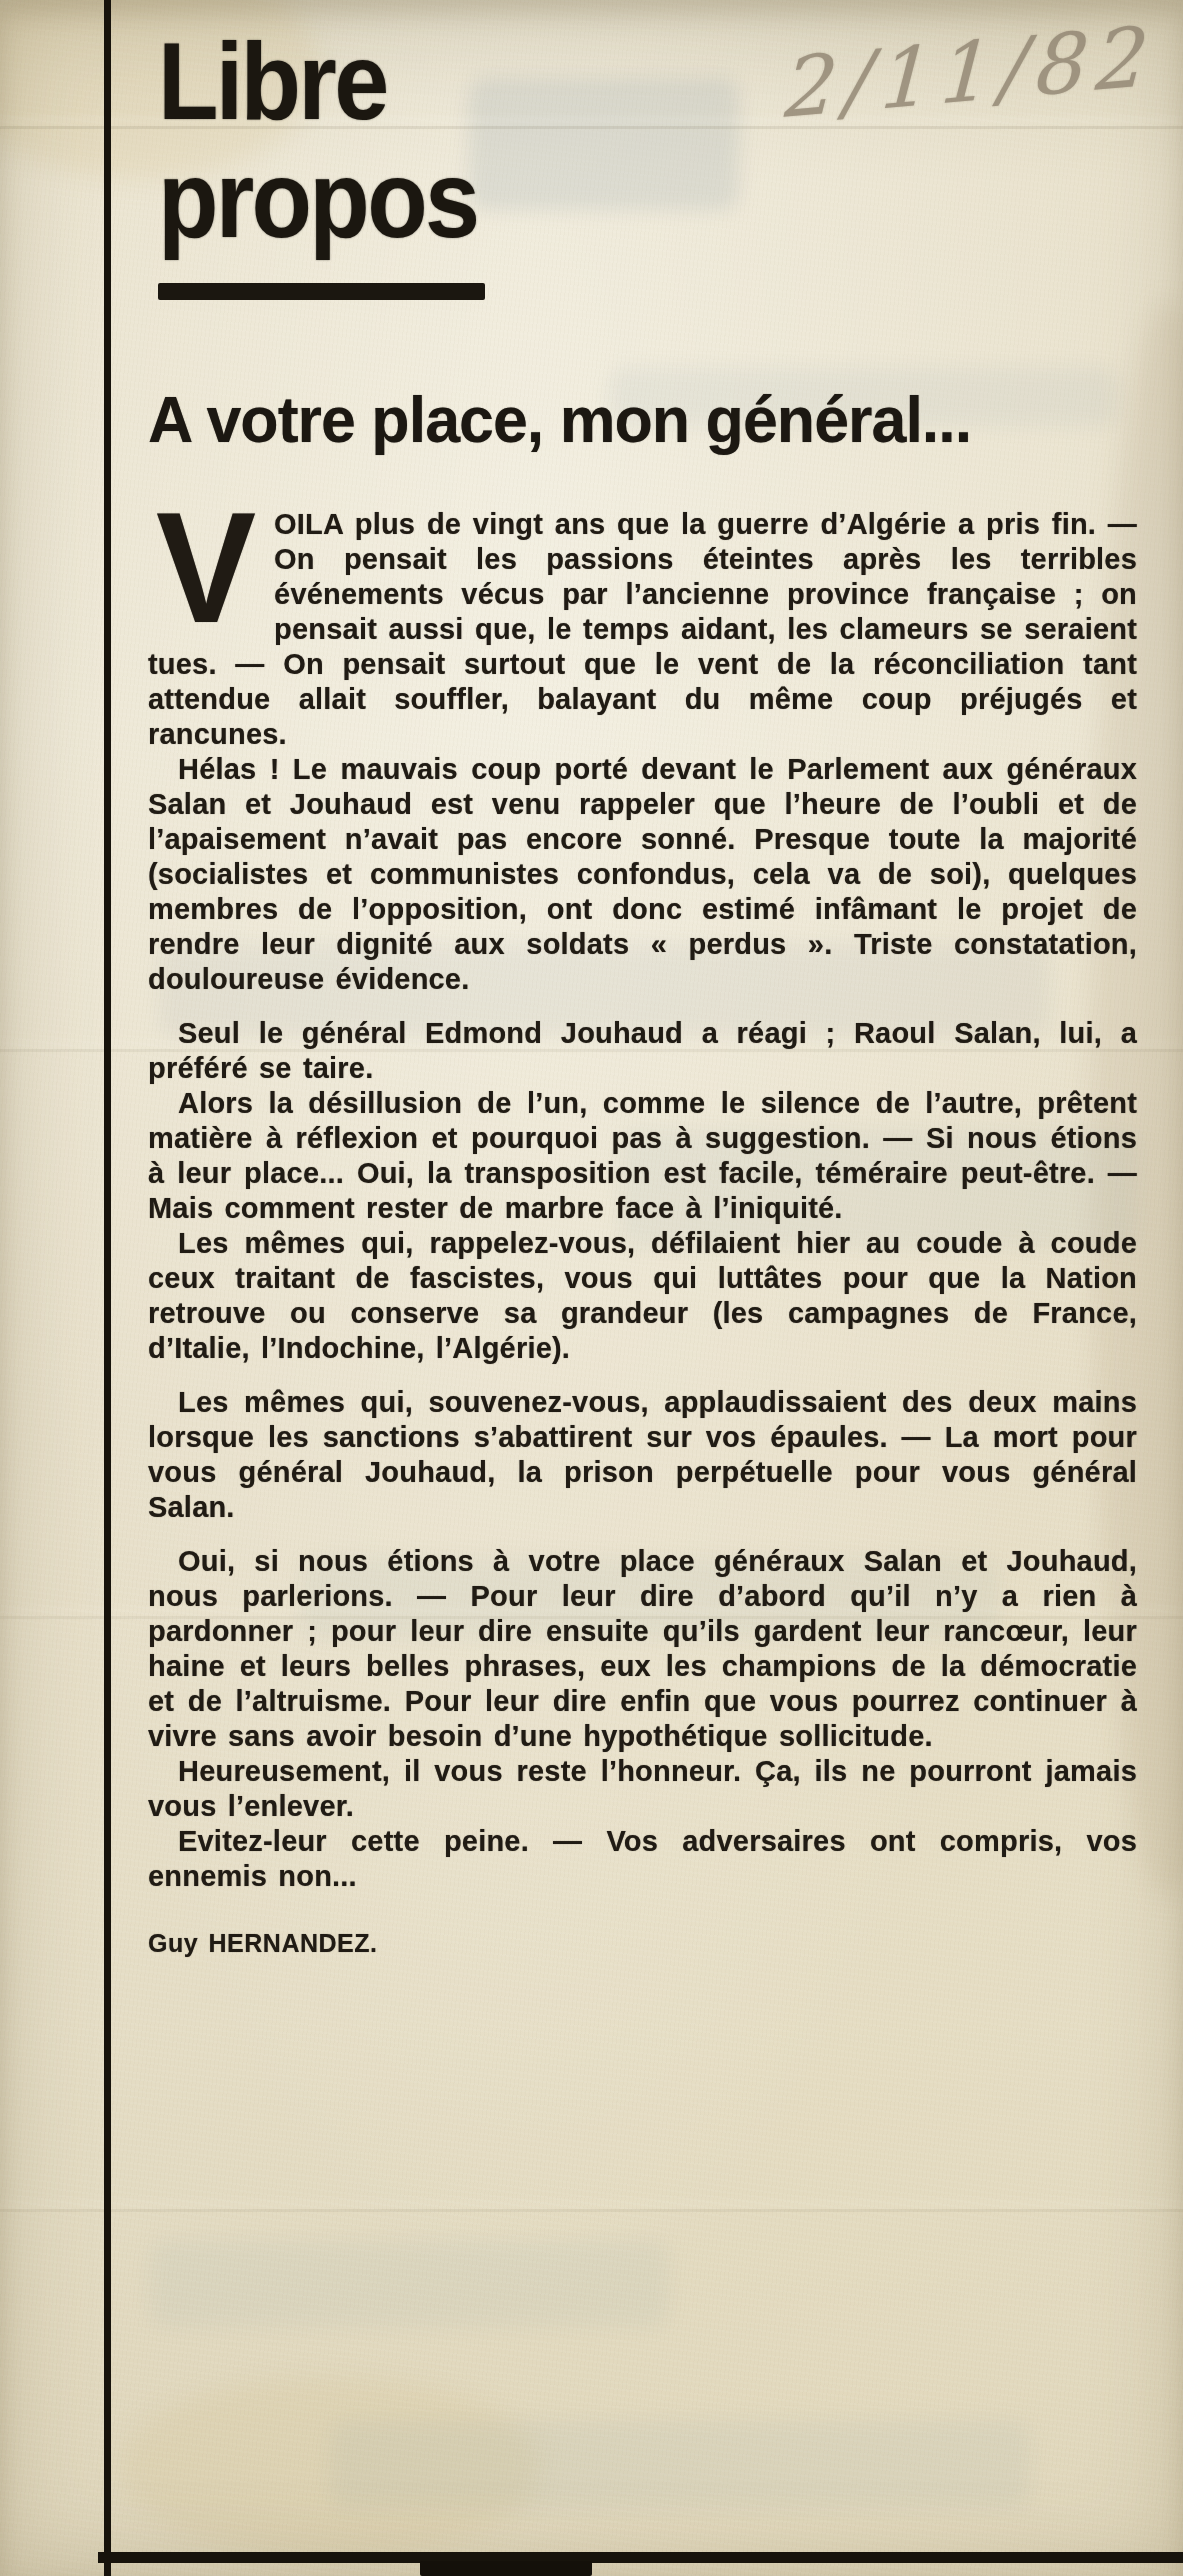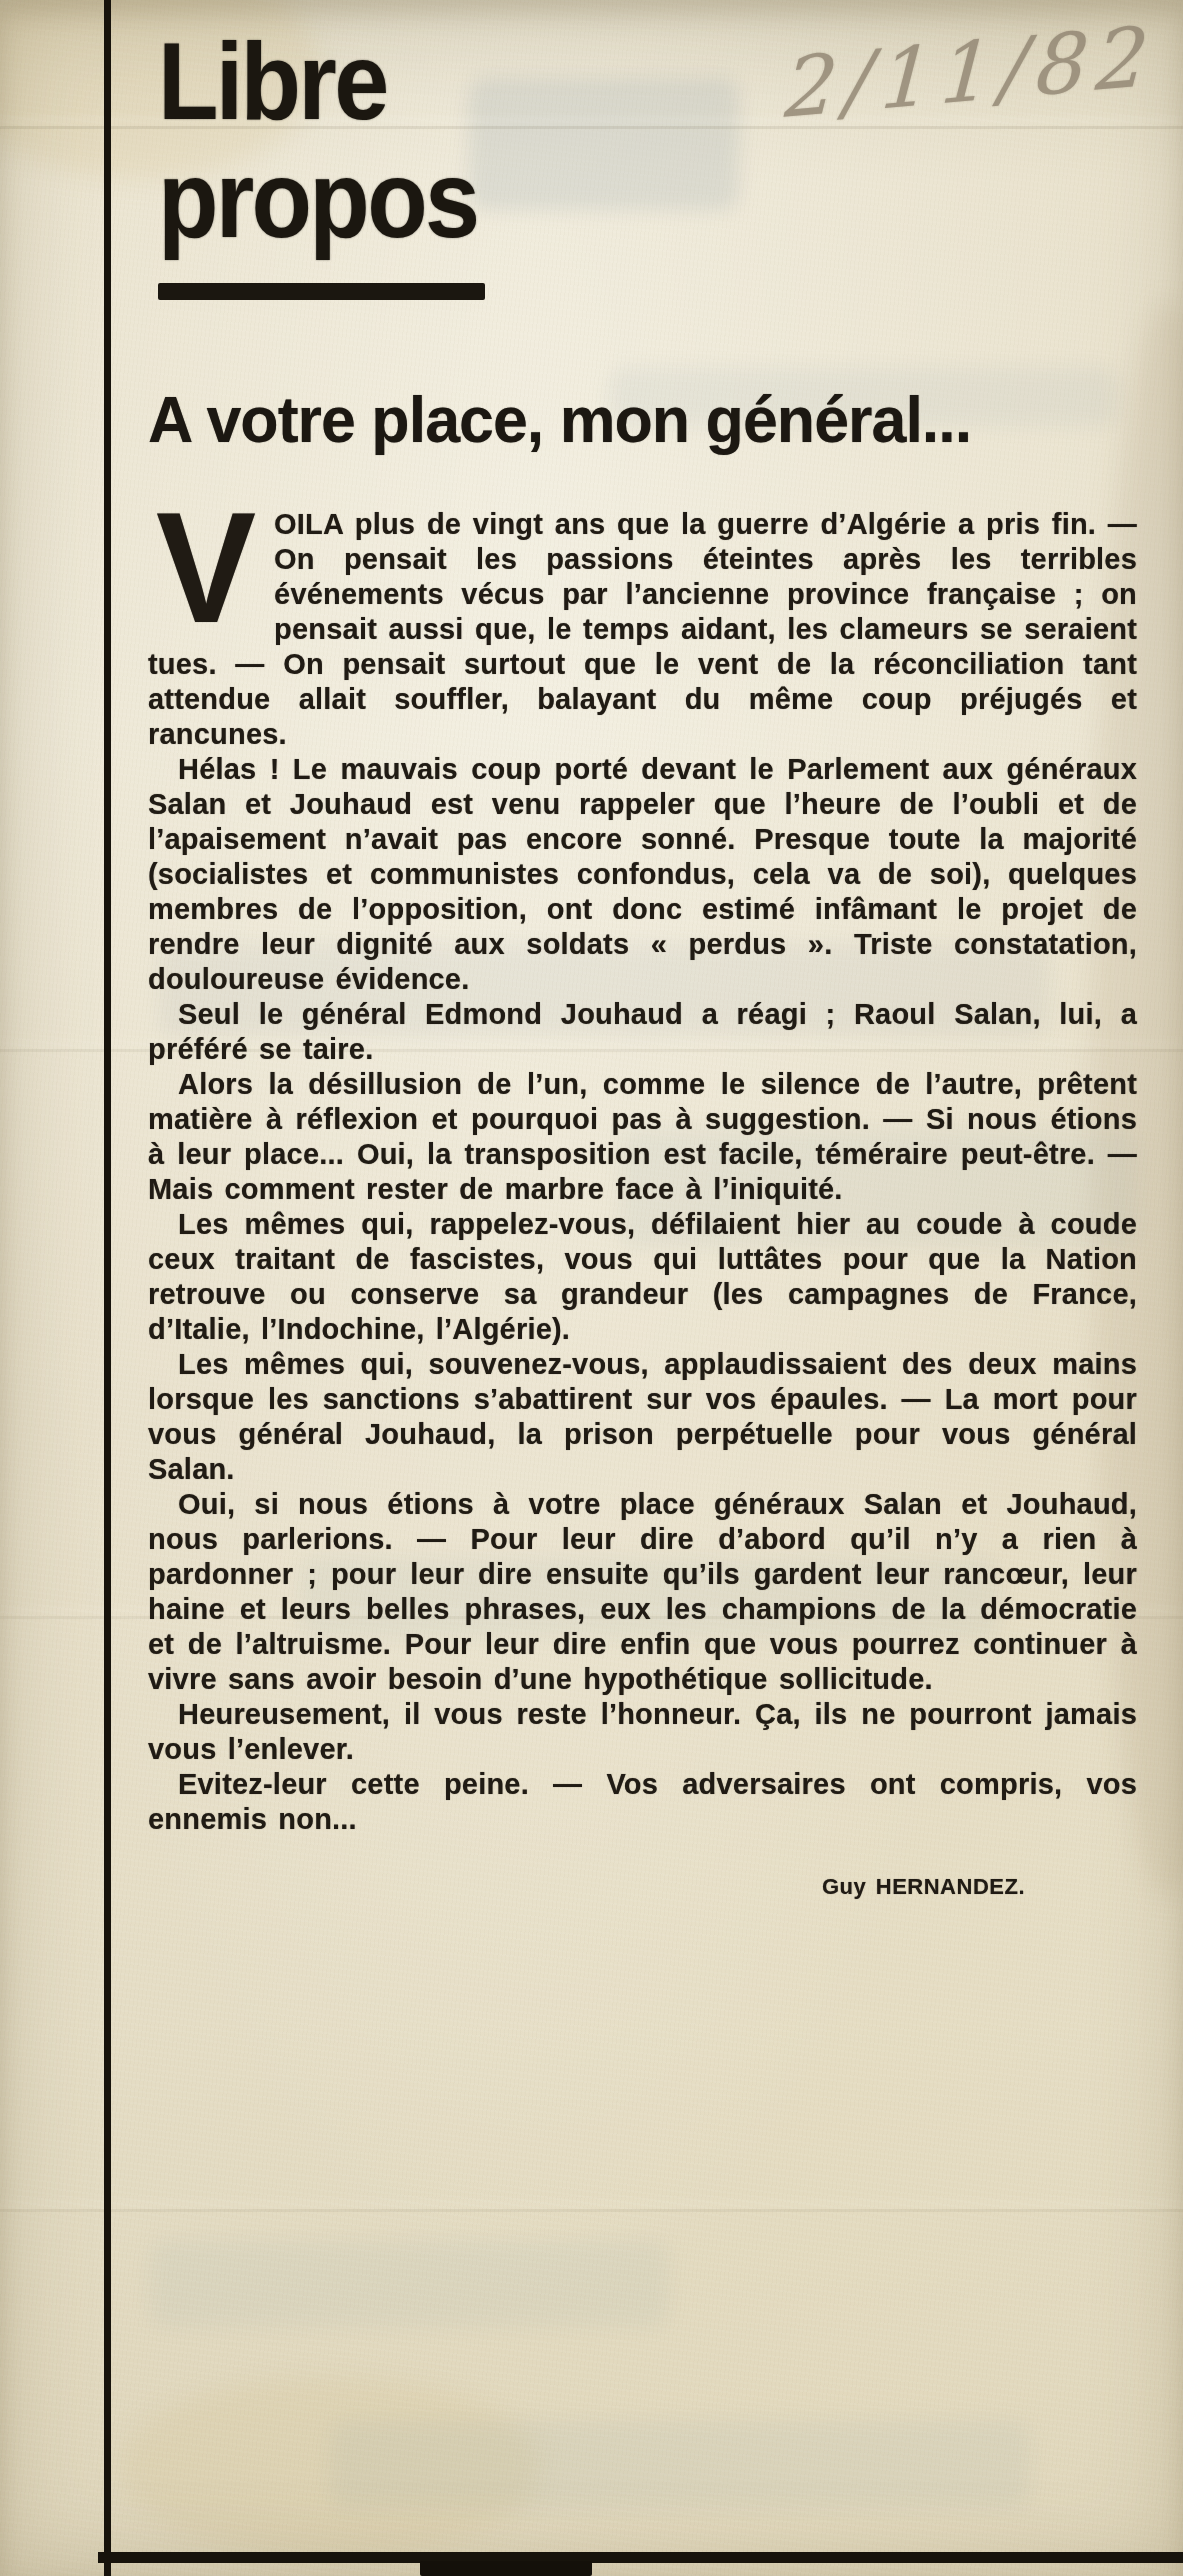--- a/index.html
+++ b/index.html
@@ -60,30 +60,30 @@
   
   .body-col{
     position:absolute;left:148px;top:507px;width:989px;
     font-size:29px;line-height:35px;font-weight:700;
     letter-spacing:0.2px;word-spacing:3px;
     text-align:justify;color:#201b14;
     text-shadow:0 0 1px rgba(32,27,20,.55);
   }
   .body-col p{margin:0;}
   .body-col p.indent{text-indent:30px;}
-  .body-col p.gap{}
+  .body-col p.gap{margin-top:19px;}
   .dropcap{
     float:left;
     font-size:150px;line-height:104px;font-weight:700;
     padding:6px 18px 0 8px;letter-spacing:0;
     transform:scaleY(1.05);transform-origin:left top;
   }
   .signature{
     margin-top:32px;padding-right:112px;
-    text-align:right;font-size:22px;font-weight:700;letter-spacing:0.5px;
+    text-align:left;font-size:25px;font-weight:700;letter-spacing:0.5px;
   }
 </style>
 </head>
 <body>
 
 <div class="scan">
 
   <div class="fibre"></div>
   <div class="stain" style="left:-40px;top:-40px;width:360px;height:220px;background:rgba(205,180,120,.16);"></div>
   <div class="stain" style="left:1089px;top:300px;width:160px;height:1598px;background:rgba(165,145,105,.14);"></div>

